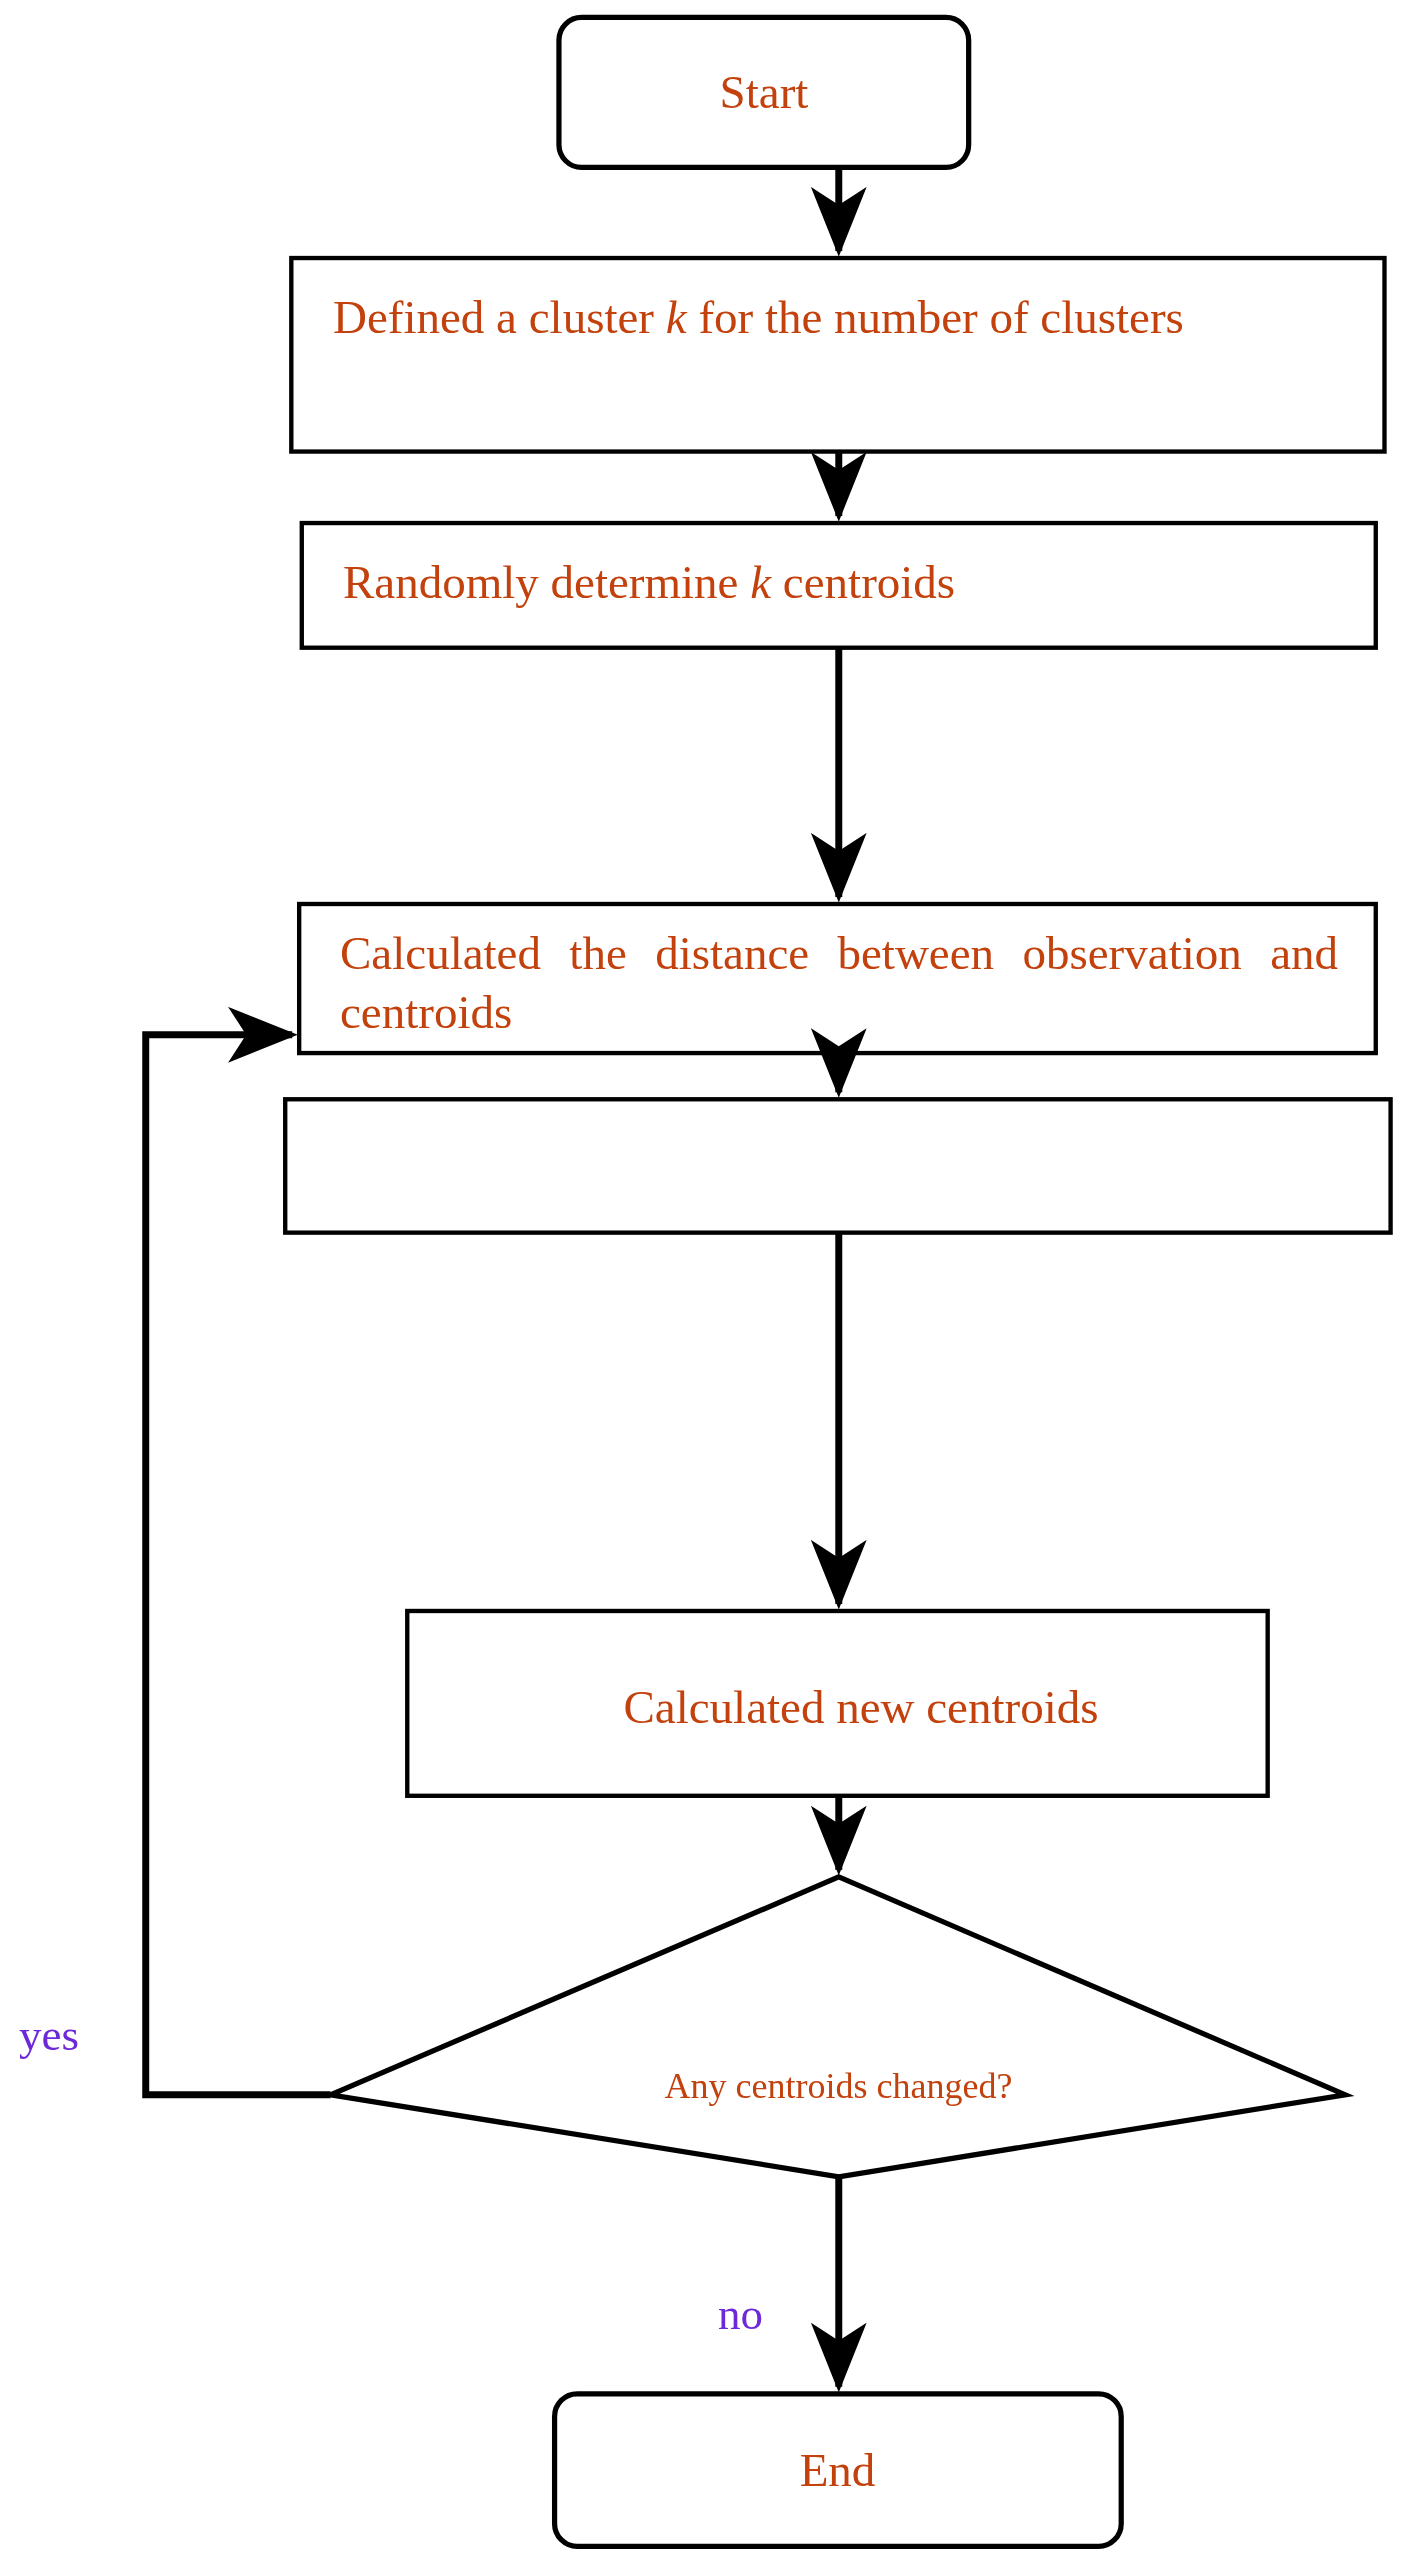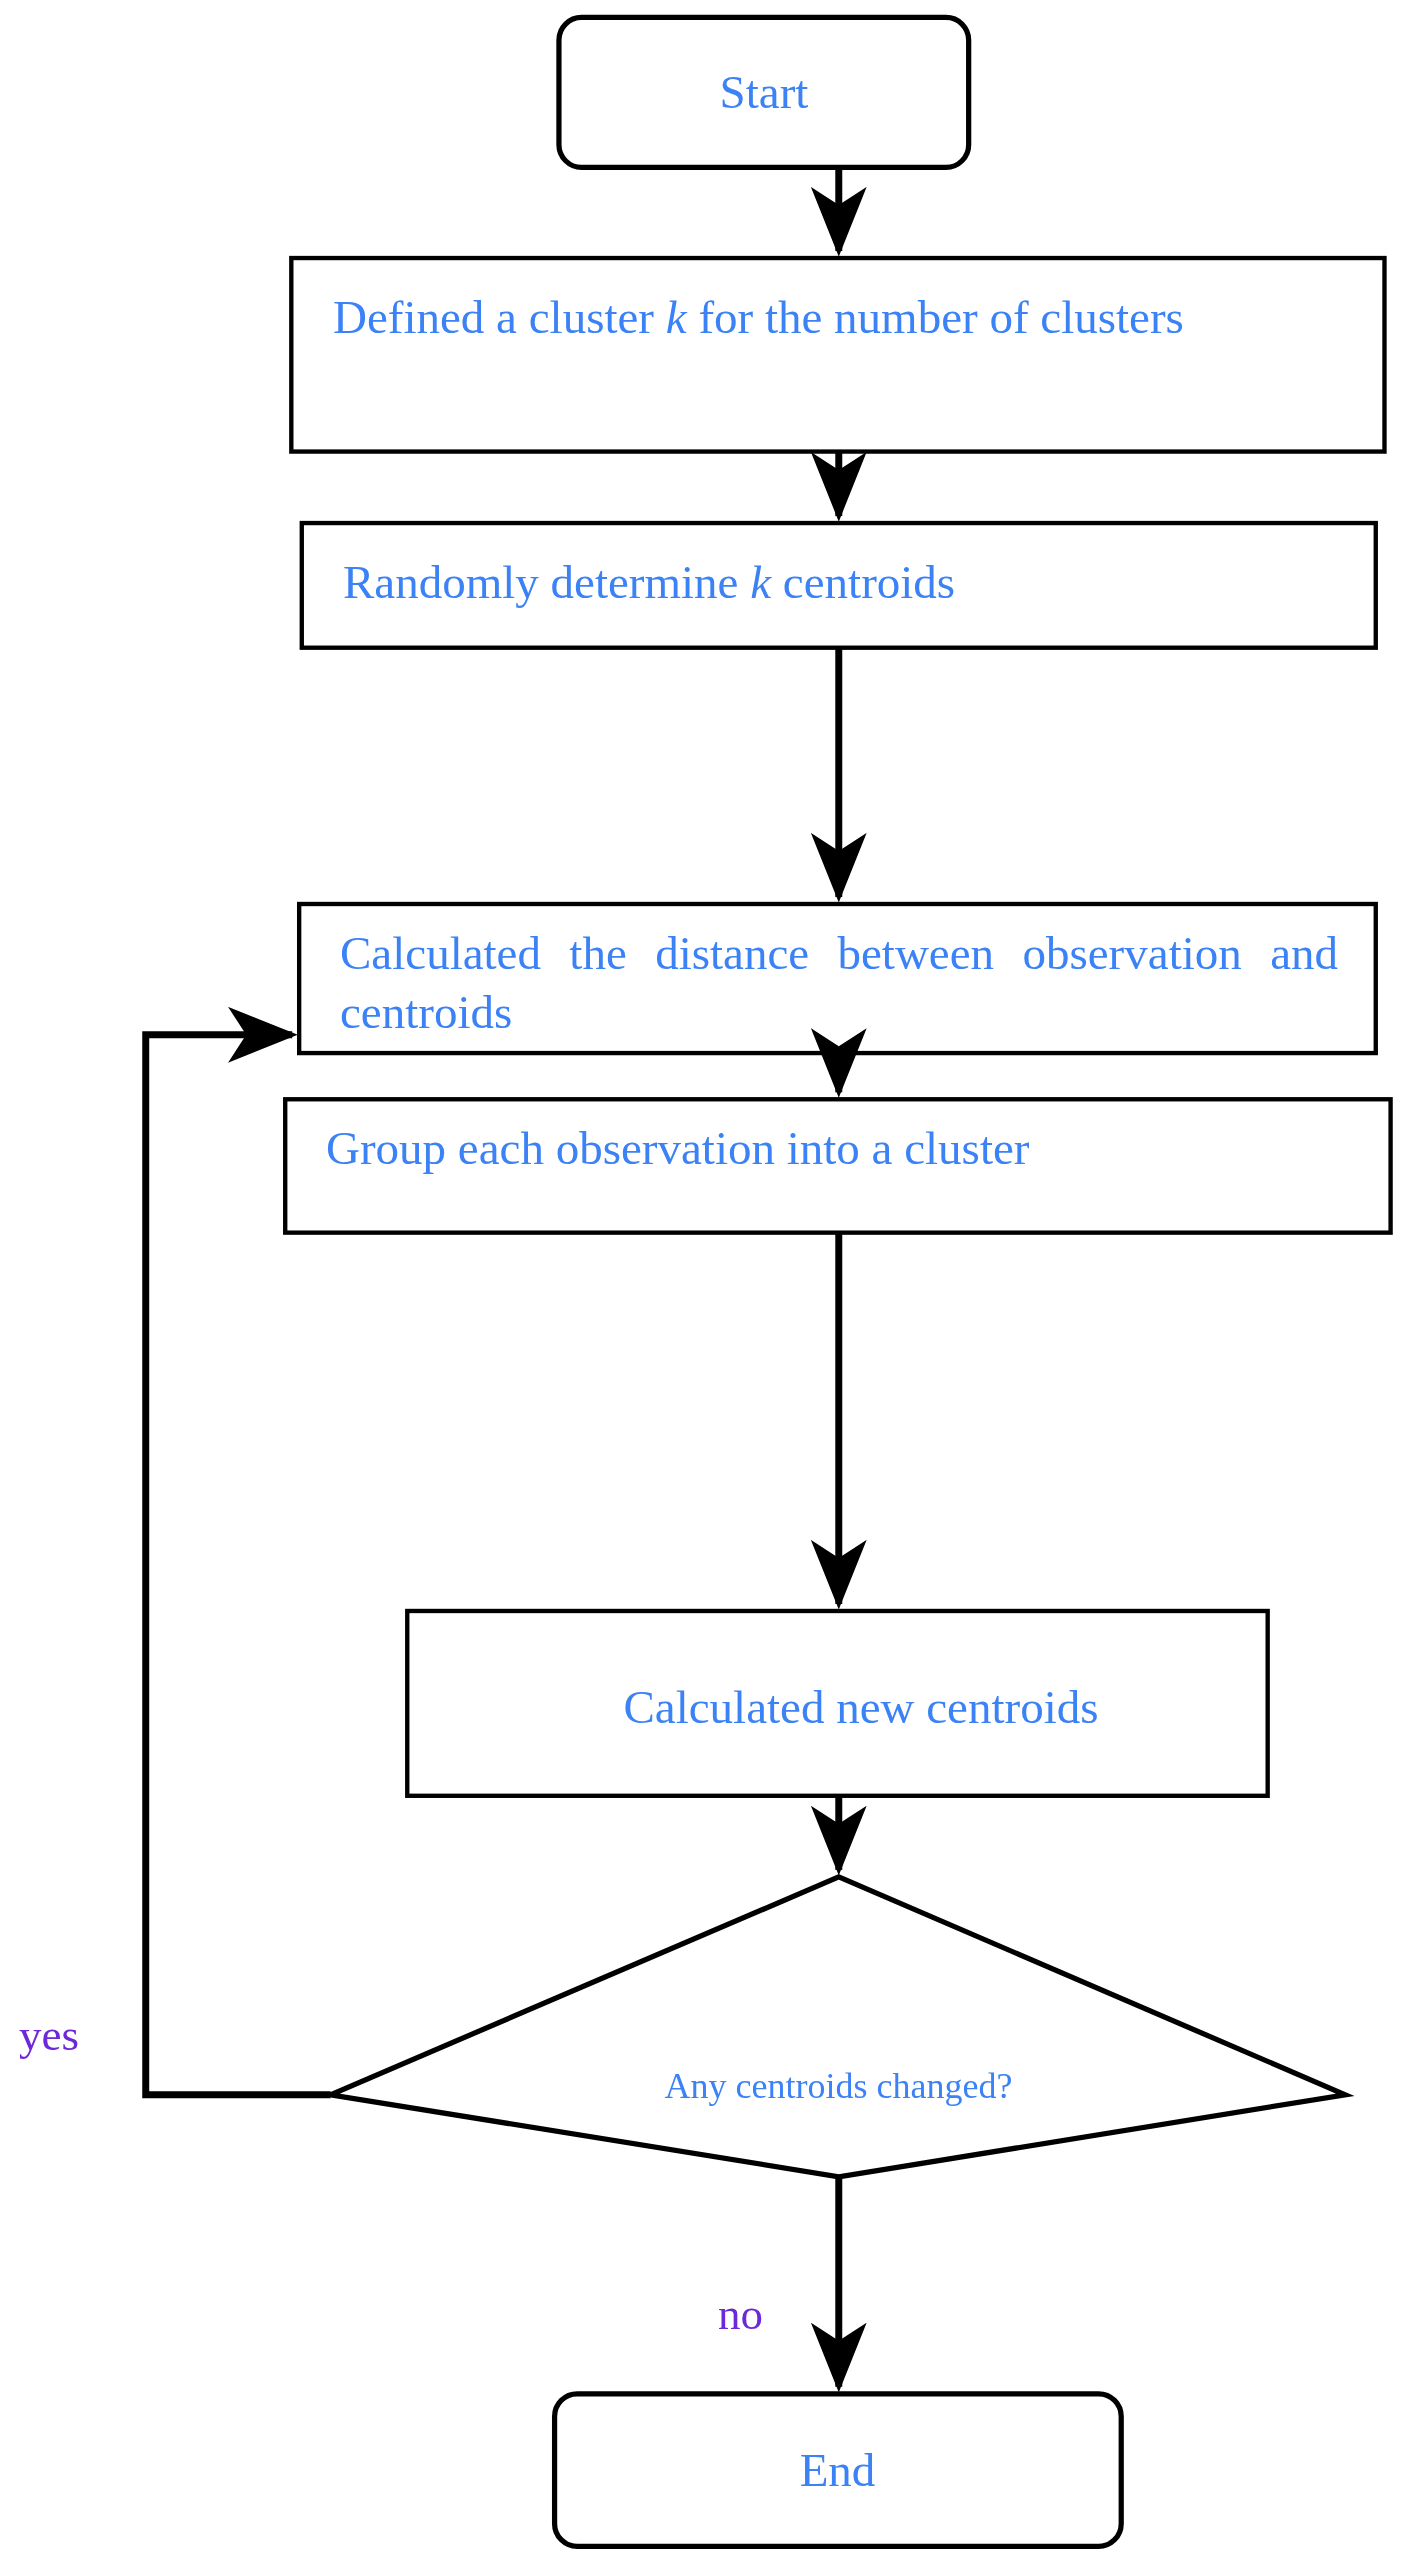--- a/index.html
+++ b/index.html
@@ -19,21 +19,21 @@
   #flow-svg {
     position: absolute;
     left: 0;
     top: 0;
     width: 1423px;
     height: 2576px;
   }
   .node-label {
     position: absolute;
     font-family: "Liberation Serif", "DejaVu Serif", serif;
-    color: #3b82f6;
+    color: #c2410c;
     font-size: 47px;
     line-height: 1.25;
     white-space: pre-wrap;
   }
   .terminal-label {
     text-align: center;
     font-size: 47px;
   }
   .process-label-justify {
     text-align: justify;
@@ -102,21 +102,20 @@
   </svg>
 
   <div class="node-label terminal-label" style="left:559px; top:63px; width:410px;">Start</div>
 
   <div class="node-label process-label-justify" style="left:333px; top:288px; width:1011px;"><span>Defined a cluster </span><span class="ital">k</span><span> for the number of clusters</span></div>
 
   <div class="node-label process-label-justify" style="left:343px; top:553px; width:994px;"><span>Randomly determine </span><span class="ital">k</span><span> centroids</span></div>
 
   <div class="node-label process-label-justify" style="left:340px; top:924px; width:998px;">Calculated the distance between observation and centroids</div>
 
-  <div class="node-label process-label-justify" style="left:326px; top:1119px; width:1029px;">Group each observation into a cluster</div>
 
   <div class="node-label process-label-center" style="left:407px; top:1678px; width:860px;padding-left:24px;">Calculated new centroids</div>
 
   <div class="node-label decision-label" style="left:490px; top:2064px; width:697px;">Any centroids changed?</div>
 
   <div class="node-label terminal-label" style="left:554px; top:2441px; width:567px;">End</div>
 
   <div class="edge-label" style="left:19px; top:2009px;">yes</div>
 
   <div class="edge-label" style="left:718px; top:2288px;">no</div>

